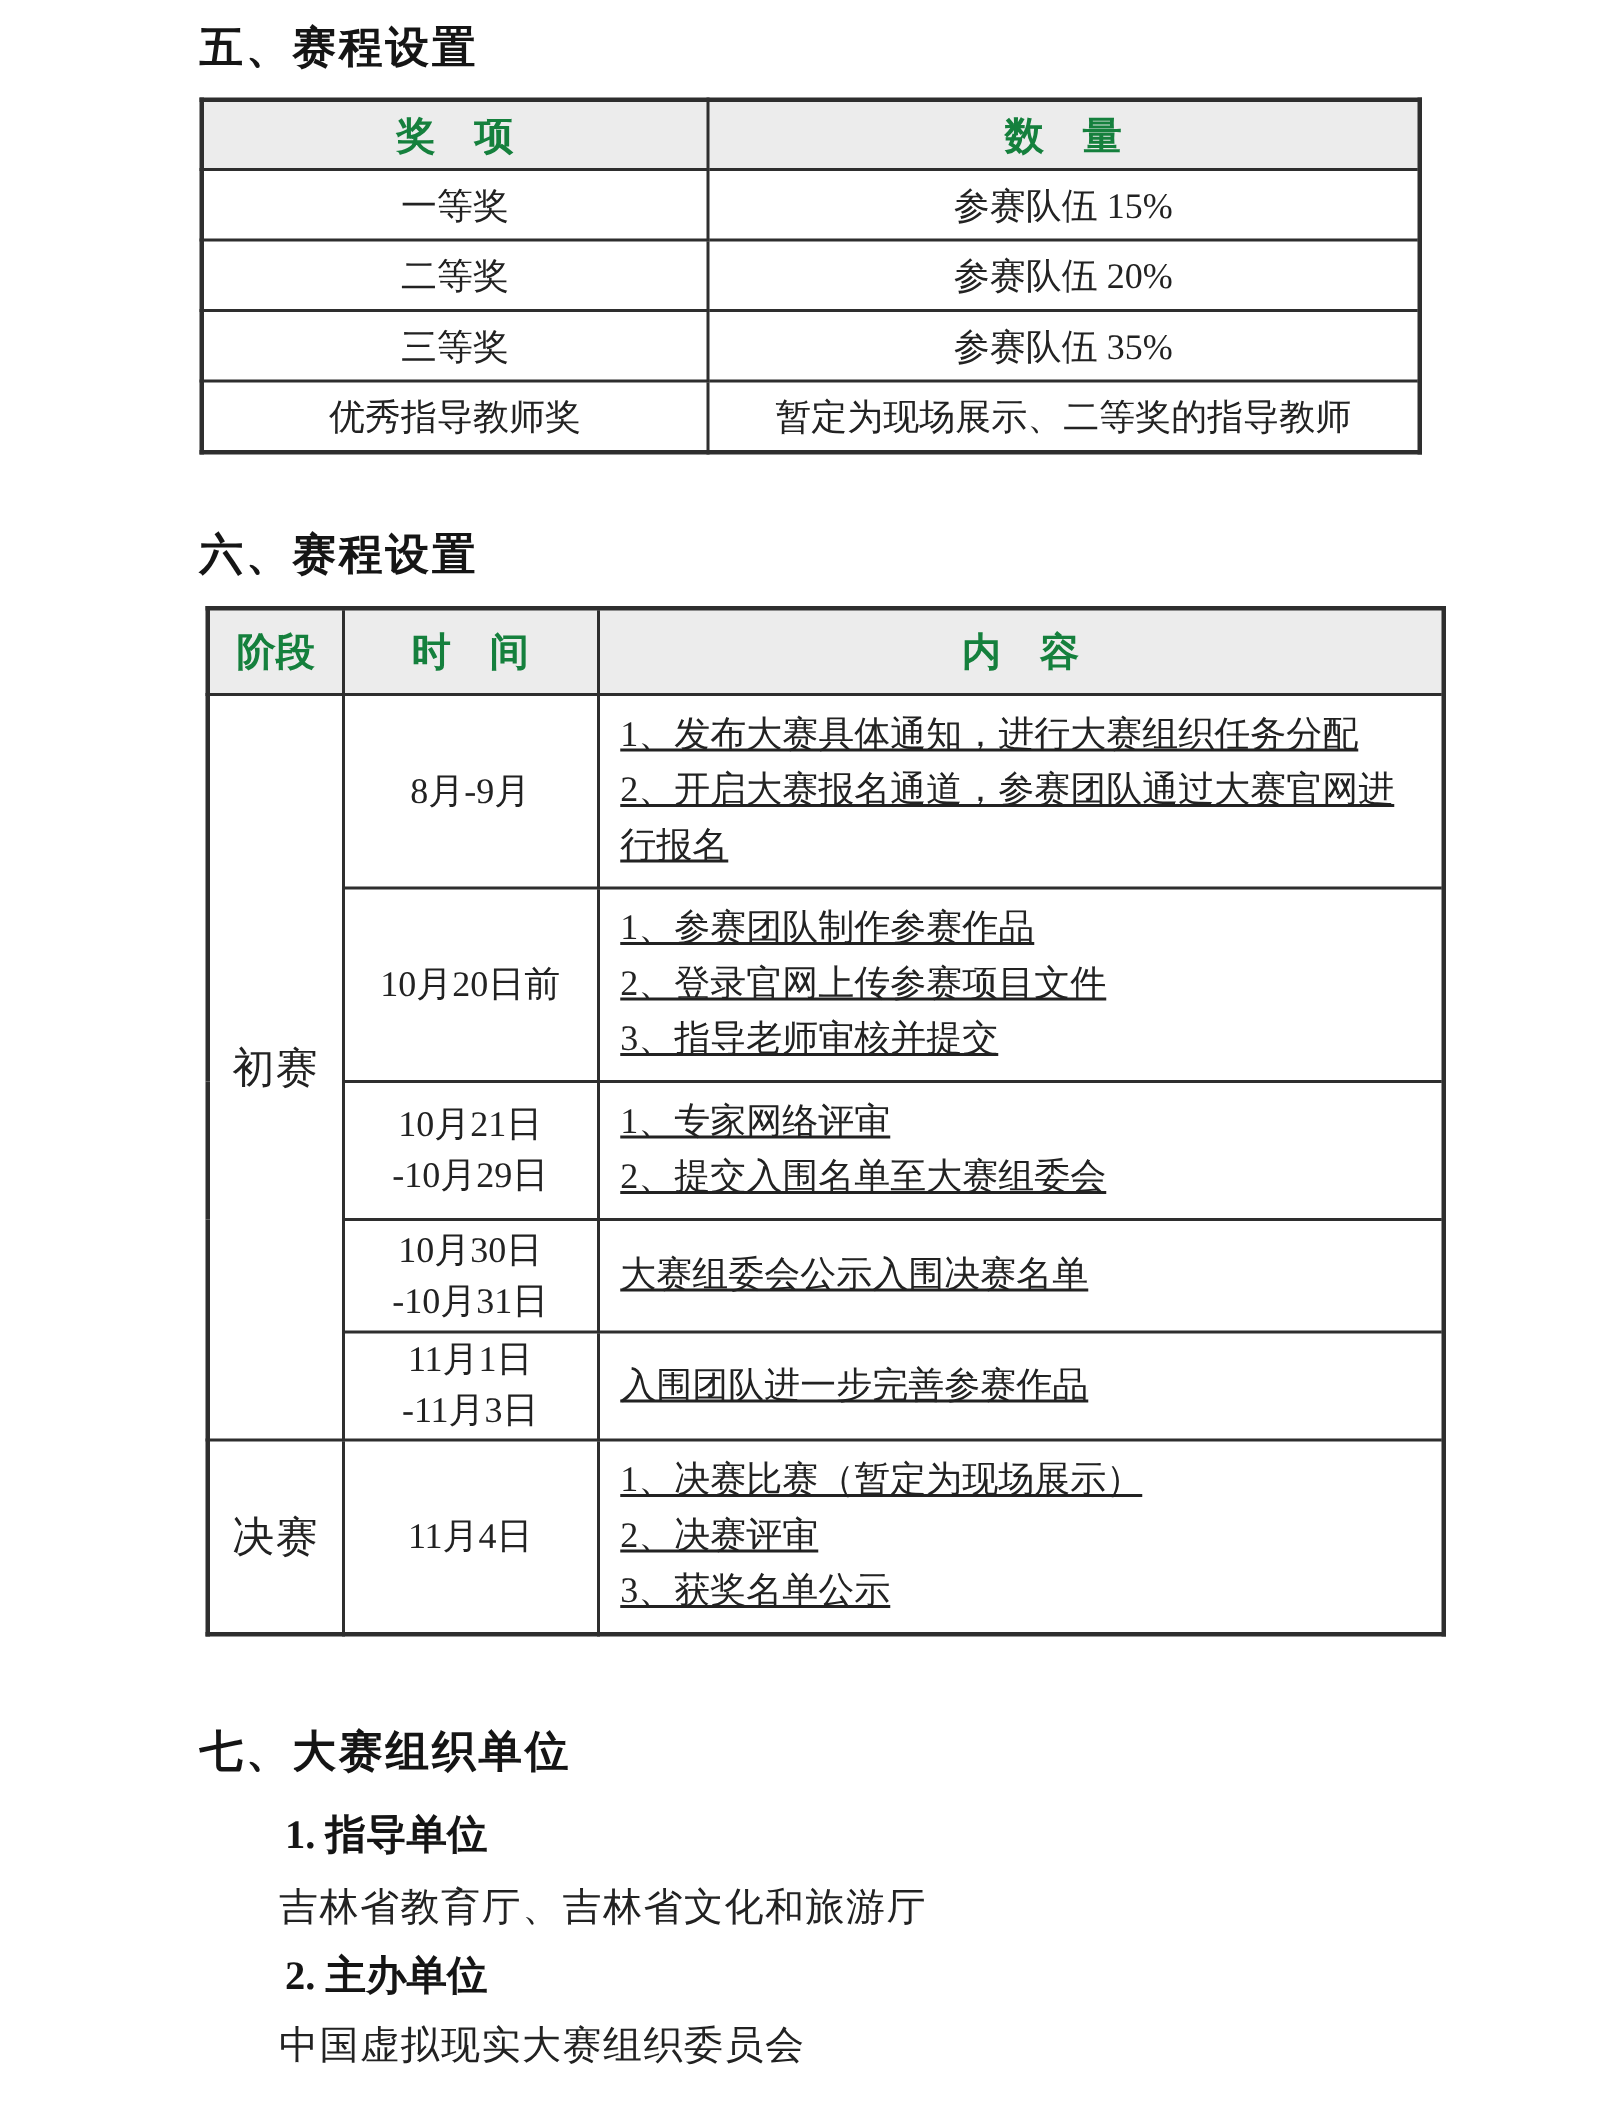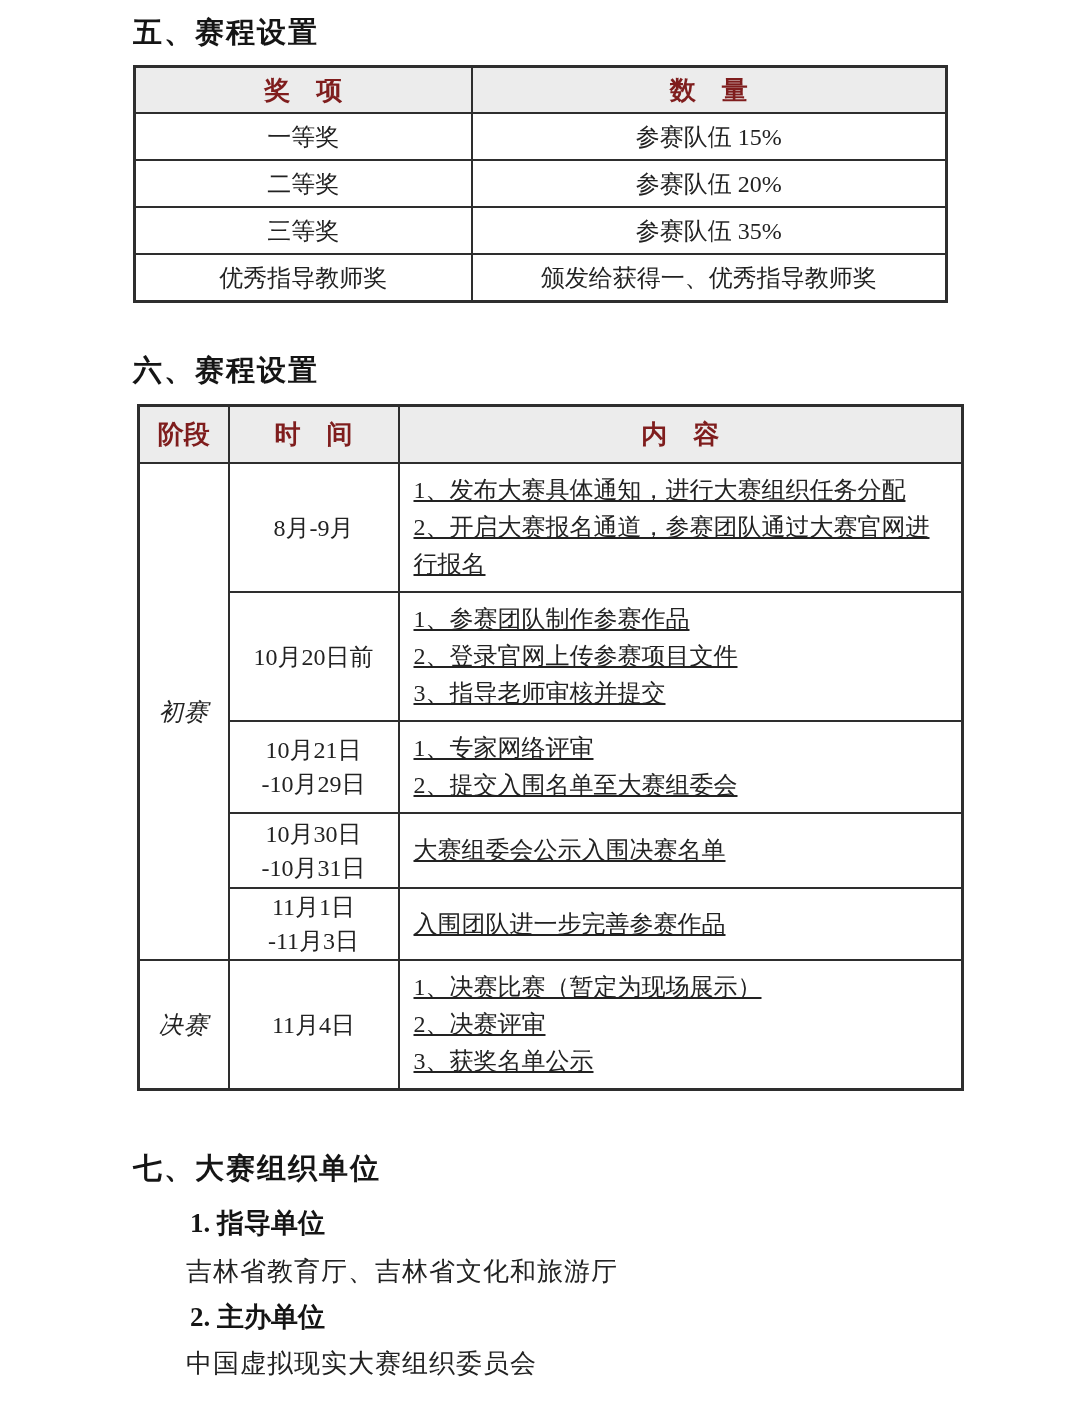--- a/index.html
+++ b/index.html
@@ -39,43 +39,42 @@
     vertical-align: middle;
     text-align: center;
     font-size: 24px;
     color: #222222;
     padding: 0;
   }
   thead th {
     background: #ececec;
     font-weight: bold;
     font-size: 26px;
-    color: #7f1d1d;
+    color: #15803d;
   }
 
   .awards-table {
     margin: 16px 0 0 133px;
     width: 812px;
   }
   .awards-table thead th { height: 44px; }
   .awards-table tbody td { height: 45px; }
 
   .schedule-table {
     margin: 17px 0 0 137px;
     width: 824px;
   }
   .schedule-table thead th { height: 55px; }
   .time-cell {
     white-space: pre-line;
     line-height: 34px;
   }
   .stage-cell {
-    font-size: 24px;
+    font-size: 28px;
     letter-spacing: 1px;
-    font-style: italic;
   }
   .content-cell {
     text-align: left;
     padding: 8px 10px 8px 14px;
   }
   .content-line {
     line-height: 37px;
     font-size: 24px;
     text-decoration: underline;
   }
@@ -137,21 +136,21 @@
       <tr>
         <td>二等奖</td>
         <td>参赛队伍 20%</td>
       </tr>
       <tr>
         <td>三等奖</td>
         <td>参赛队伍 35%</td>
       </tr>
       <tr>
         <td>优秀指导教师奖</td>
-        <td>颁发给获得一、优秀指导教师奖</td>
+        <td>暂定为现场展示、二等奖的指导教师</td>
       </tr>
     </tbody>
   </table>
 
   <div class="sec-title title-6">六、赛程设置</div>
 
   <table class="schedule-table">
     <colgroup>
         <col style="width:90px">
         <col style="width:170px">

